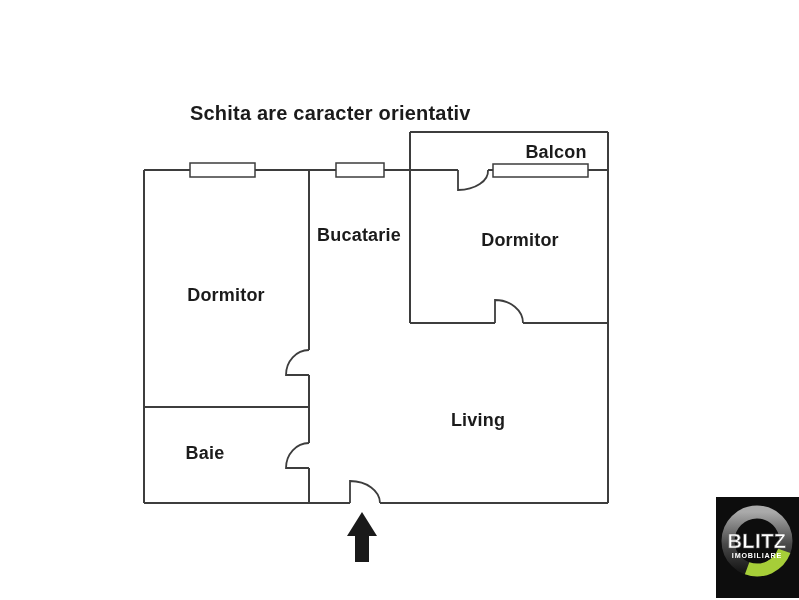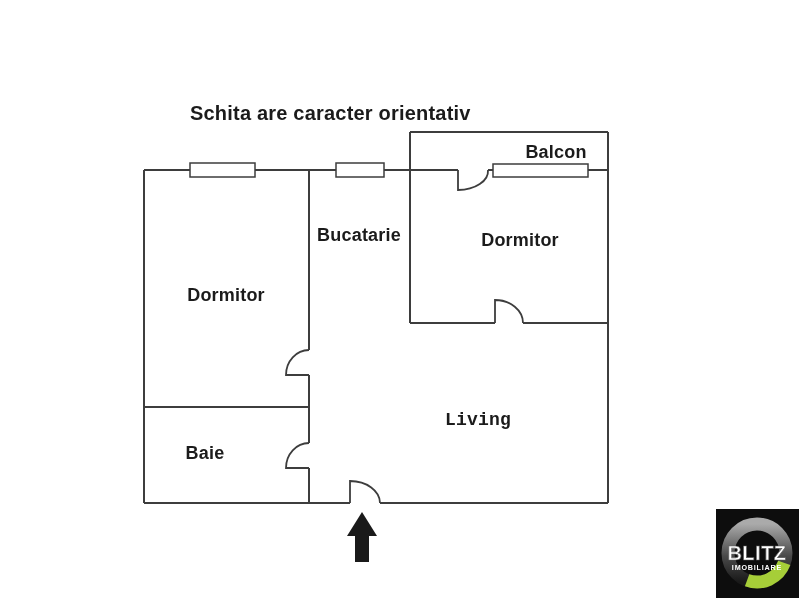--- a/index.html
+++ b/index.html
@@ -10,21 +10,21 @@
   #plan-svg{position:absolute;left:0;top:0;}
   .label{
     position:absolute;color:#1b1b1b;font-weight:600;font-size:18px;
     transform:translateX(-50%);white-space:nowrap;letter-spacing:0.2px;
   }
   #title{
     position:absolute;left:190px;top:54px;color:#1b1b1b;font-size:20px;
     font-weight:600;letter-spacing:0.2px;white-space:nowrap;margin-top:48px;
   }
   #logo{
-    position:absolute;right:0;bottom:2px;width:83px;height:89px;background:#0d0d0d;
+    position:absolute;right:0;bottom:2px;width:83px;height:101px;background:#0d0d0d;
   }
   #logo svg{display:block;}
 </style>
 </head>
 <body>
 
 <div id="stage">
 
   <div id="title">Schita are caracter orientativ</div>
 
@@ -64,21 +64,21 @@
       <path d="M350,503 V481 A30,22 0 0 1 380,503"></path>
     </g>
 
     <polygon points="362,512 377,536 369,536 369,562 355,562 355,536 347,536" fill="#1a1a1a"></polygon>
   </svg>
 
   <div class="label" style="left:514px;top:142px;margin-left:42px;">Balcon</div>
   <div class="label" style="left:359px;top:225px;">Bucatarie</div>
   <div class="label" style="left:520px;top:230px;">Dormitor</div>
   <div class="label" style="left:226px;top:285px;">Dormitor</div>
-  <div class="label" style="left:478px;top:410px;font-family:Liberation Mono, monospace;">Living</div>
+  <div class="label" style="left:478px;top:410px;">Living</div>
   <div class="label" style="left:205px;top:443px;text-align:right;">Baie</div>
 
   <div id="logo">
     <svg width="83" height="89" viewBox="0 0 83 89">
       <defs>
         <linearGradient id="ringGrad" x1="0" y1="0" x2="0" y2="1">
           <stop offset="0" stop-color="#aaaaaa"></stop>
           <stop offset="0.55" stop-color="#4a4a4a"></stop>
           <stop offset="1" stop-color="#191919"></stop>
         </linearGradient>

